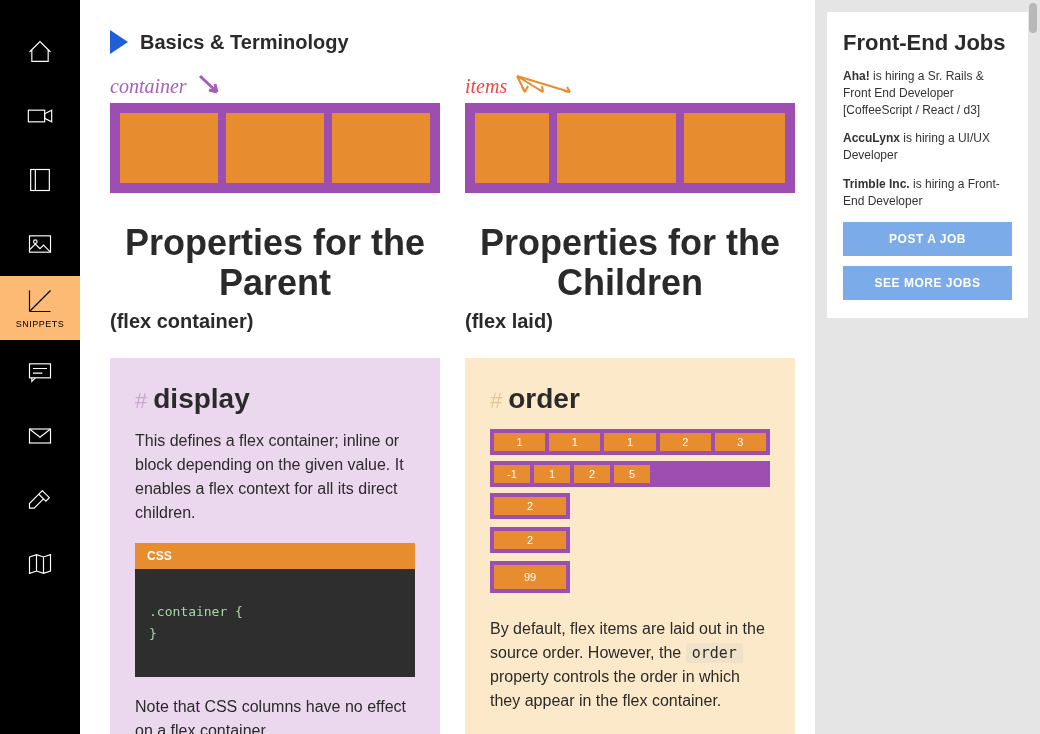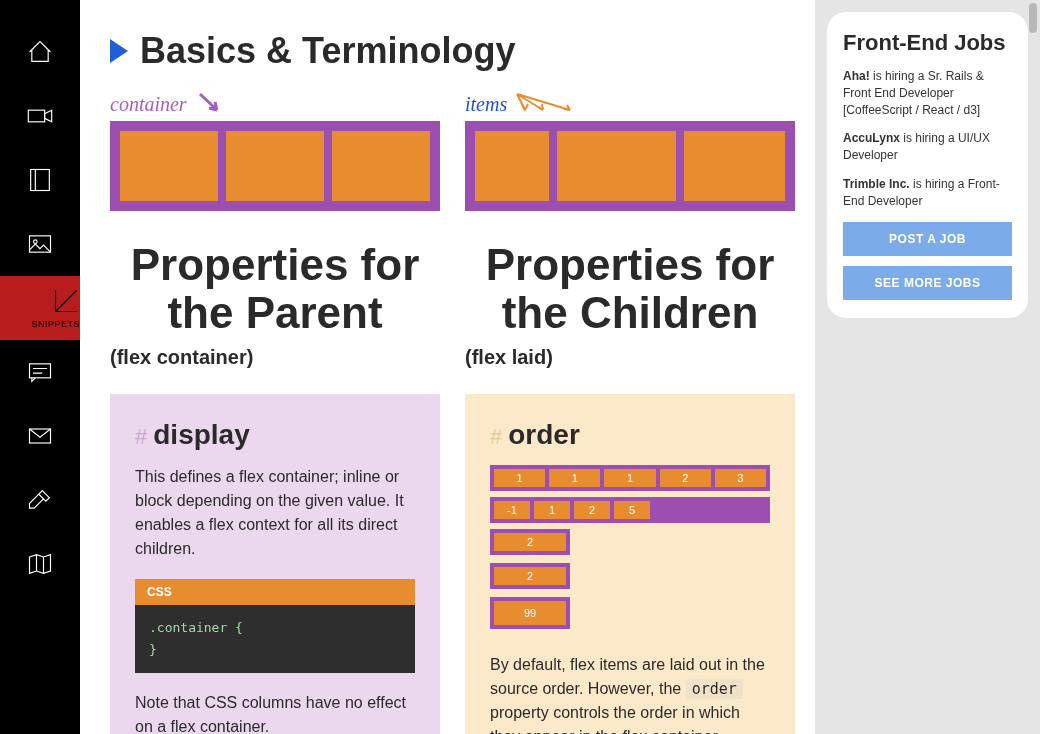--- a/index.html
+++ b/index.html
@@ -1,55 +1,55 @@
 <!DOCTYPE html>
 <html><head>
 <meta charset="utf-8">
 <style>
 * { box-sizing: border-box; margin: 0; padding: 0; }
 body { font-family: 'Trebuchet MS', Arial, sans-serif; background: #fff; display: flex; height: 734px; width: 1040px; overflow: hidden; }
 .sidebar { width: 80px; background: #000; display: flex; flex-direction: column; align-items: center; padding-top: 20px; flex-shrink: 0; }
 .side-item { width: 80px; height: 64px; display: flex; flex-direction: column; align-items: center; justify-content: center; cursor: pointer; color: #fff; }
-.side-item.active { background: #b91c1c; color: #000; align-items: flex-end; }
+.side-item.active { background: #fdba74; color: #000; }
 .side-item svg { width: 28px; height: 28px; }
 .side-label { font-size: 9px; margin-top: 4px; letter-spacing: 0.5px; }
 .content { flex: 1; overflow-y: auto; padding: 30px 20px 30px 30px; }
 .rightcol { width: 225px; background: #e5e5e5; padding: 12px; flex-shrink: 0; position: relative; }
 .scrollbar { position: absolute; right: 3px; top: 3px; width: 8px; height: 30px; background: #b8b8b8; border-radius: 4px; }
 .section-title { display: flex; align-items: center; gap: 12px; margin-bottom: 20px; }
 .tri { width: 0; height: 0; border-left: 18px solid #1e5fd8; border-top: 12px solid transparent; border-bottom: 12px solid transparent; }
-.section-title h1 { font-size: 36px; font-weight: 800; color: #2a2a2a; }
+.section-title h1 { font-size: 20px; font-weight: 800; color: #2a2a2a; }
 .twocol { display: flex; gap: 25px; }
 .col { flex: 1; }
 .diagram-label { font-family: Georgia, serif; font-style: italic; color: #a85cbd; font-size: 20px; display: inline-flex; align-items: center; gap: 8px; margin-bottom: 4px; }
-.diagram-label.orange { color: #1d4ed8; align-items: center; }
+.diagram-label.orange { color: #ef4444; align-items: center; }
 .diagram { background: #9c4fb0; padding: 10px; display: flex; gap: 8px; height: 90px; }
 .diagram .box { background: #e88c30; flex: 1; }
-.prop-title { font-size: 44px; font-weight: 800; text-align: center; color: #2a2a2a; margin-top: 30px; line-height: 1.1; }
+.prop-title { font-size: 36px; font-weight: 800; text-align: center; color: #2a2a2a; margin-top: 30px; line-height: 1.1; }
 .prop-sub { text-align: left; font-size: 20px; font-weight: 700; color: #2a2a2a; margin-top: 8px; }
 .card { padding: 25px; margin-top: 25px; }
 .card.purple { background: #ecd8ee; }
 .card.orange { background: #fce9c9; }
 .prop-name { font-size: 28px; font-weight: 700; color: #2a2a2a; margin-bottom: 14px; }
 .hash { color: #c9a9ce; font-weight: 400; margin-right: 6px; font-size: 22px; }
 .desc { font-size: 16px; color: #2a2a2a; line-height: 1.5; }
 .codeblock { margin: 18px 0; }
 .codehead { background: #e88c30; color: #fff; font-size: 12px; font-weight: 700; padding: 6px 12px; }
-.codebody { background: #2e2e2e; color: #ddd; font-family: monospace; font-size: 13px; padding: 12px 14px; line-height: 1.7; }
+.codebody { background: #2e2e2e; color: #ddd; font-family: monospace; font-size: 13px; padding: 32px 14px; line-height: 1.7; }
 .kw { color: #d16d4a; }
 .comment { color: #888; }
 .prop { color: #a8d8a8; }
 .inline-code { font-family: monospace; background: #f0e2c8; padding: 1px 6px; border-radius: 2px; font-size: 15px; }
 .order-diagram { margin-bottom: 20px; }
 .order-row { background: #9c4fb0; display: flex; gap: 4px; padding: 4px; margin-bottom: 6px; width: 280px; }
 .order-box { background: #e88c30; color: #fff; font-size: 11px; display: flex; align-items: center; justify-content: center; height: 18px; flex: 1; }
 .order-col { display: flex; flex-direction: column; gap: 4px; width: 80px; }
 .order-col .order-box { width: 100%; }
 .order-wrap-purple { background: #9c4fb0; padding: 4px; margin-bottom: 4px; }
-.job-box { background: #fff; padding: 18px 16px; border-radius: 19px; }
+.job-box { background: #fff; padding: 18px 16px; }
 .job-title { font-size: 22px; font-weight: 700; margin-bottom: 12px; color: #2a2a2a; }
 .job-item { font-size: 12px; color: #333; line-height: 1.4; margin-bottom: 12px; }
 .job-item b { font-weight: 700; }
 .job-btn { background: #7babe8; color: #fff; font-size: 12px; font-weight: 700; text-align: center; padding: 10px; margin-top: 10px; cursor: pointer; letter-spacing: 0.5px; }
 .arrow-svg { width: 30px; height: 25px; }
 </style>
 </head>
 <body>
 
 <div class="sidebar">

